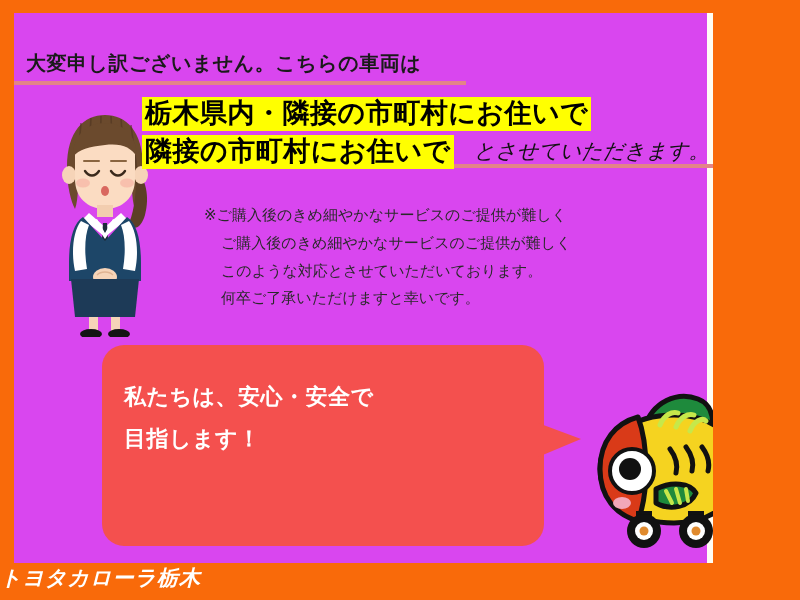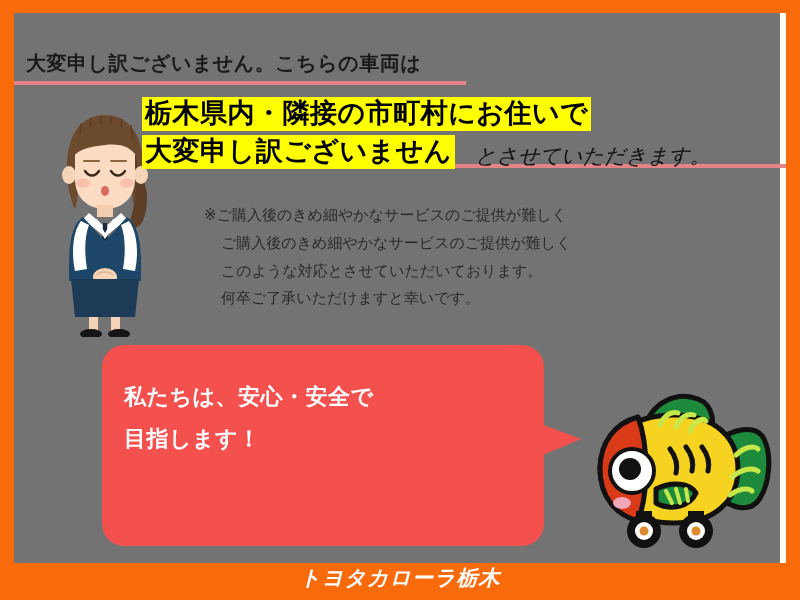--- a/index.html
+++ b/index.html
@@ -13,23 +13,23 @@
     height: 600px;
     overflow: hidden;
     background: #f96a0a;
     font-family: "Liberation Sans", "DejaVu Sans", sans-serif;
   }
   
   #panel {
     position: absolute;
     left: 14px;
     top: 13px;
-    width: 772px;
+    width: 699px;
     height: 550px;
-    background: #737373;
+    background: #d946ef;
     overflow: hidden;
   }
   
   .cream-strip {
     position: absolute;
     right: 0;
     top: 0;
     width: 6px;
     height: 550px;
     background: #fffdf4;
@@ -65,21 +65,21 @@
 
   
   .headline {
     position: absolute;
     left: 128px;
     top: 84px;
     width: 650px;
   }
   .hl-row {
     display: flex;
-    align-items: flex-end;
+    align-items: center;
     line-height: 1.0;
     margin-bottom: 4px;
   }
   .hl-mark {
     background: #ffff00;
     color: #000000;
     font-size: 27px;
     font-weight: bold;
     letter-spacing: 0.5px;
     padding: 3px 3px 4px 3px;
@@ -139,21 +139,21 @@
     letter-spacing: 0.5px;
   }
   .bubble-text .line { display: block; white-space: nowrap; }
 
   
   .footer-logo {
     position: absolute;
     left: 0;
     bottom: 8px;
     width: 800px;
-    text-align: center;
+    text-align: left;
     color: #ffffff;
     font-size: 21px;
     font-weight: bold;
     font-style: italic;
     letter-spacing: 1px;
   }
 
   
   .woman { position: absolute; left: 33px; top: 92px; }
   .fish  { position: absolute; left: 572px; top: 372px; }
@@ -229,21 +229,21 @@
         <ellipse cx="44" cy="229" rx="11" ry="5" fill="#141414"></ellipse>
         <ellipse cx="72" cy="229" rx="11" ry="5" fill="#141414"></ellipse>
       </svg>
     </div>
 
     <div class="headline">
       <div class="hl-row">
         <span class="hl-mark">栃木県内・隣接の市町村にお住いで</span>
       </div>
       <div class="hl-row">
-        <span class="hl-mark">大変申し訳ございません</span>
+        <span class="hl-mark">隣接の市町村にお住いで</span>
         <span class="hl-tail">とさせていただきます。</span>
       </div>
     </div>
 
     <div class="note">
       <span class="line">※ご購入後のきめ細やかなサービスのご提供が難しく</span>
       <span class="line indent">ご購入後のきめ細やかなサービスのご提供が難しく</span>
       <span class="line indent">このような対応とさせていただいております。</span>
       <span class="line indent">何卒ご了承いただけますと幸いです。</span>
     </div>

